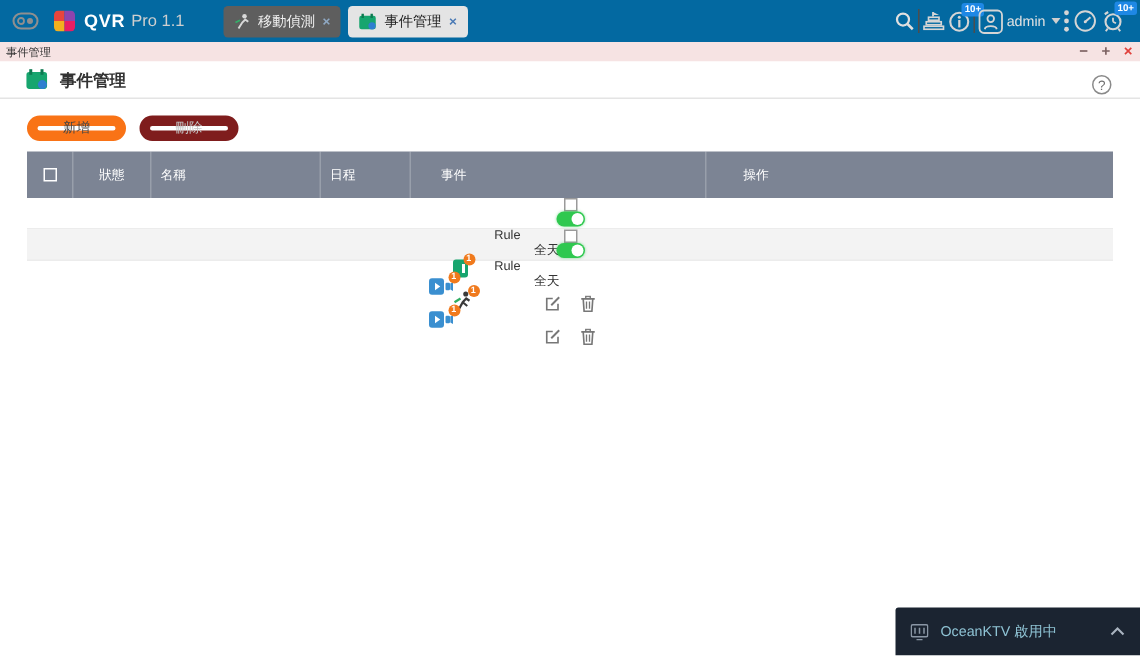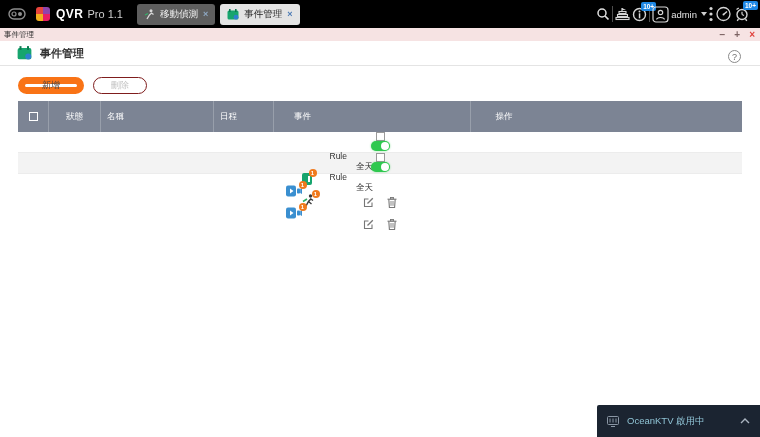--- a/index.html
+++ b/index.html
@@ -1,28 +1,28 @@
 <!DOCTYPE html>
 <html><head>
 <meta charset="utf-8">
 <style>
   * { margin:0; padding:0; box-sizing:border-box; }
   html,body { width:760px; height:437px; overflow:hidden; }
   body { font-family:"Liberation Sans","DejaVu Sans",sans-serif; background:#fff; position:relative; }
 
   
-  .topbar { position:absolute; top:0; left:0; width:760px; height:28px; background:#000000; display:flex; align-items:center; }
+  .topbar { position:absolute; top:0; left:0; width:760px; height:28px; background:#0369a1; display:flex; align-items:center; }
   .menu-btn { margin-left:8px; display:flex; align-items:center; }
   .logo { display:flex; align-items:center; margin-left:10px; gap:6px; }
   .logo-sq { width:14px; height:14px; border-radius:3px; overflow:hidden; display:grid; grid-template-columns:1fr 1fr; grid-template-rows:1fr 1fr; }
   .logo-sq i:nth-child(1){background:#e8453c;} .logo-sq i:nth-child(2){background:#8e44ad;}
   .logo-sq i:nth-child(3){background:#f2b01e;} .logo-sq i:nth-child(4){background:#e91e63;}
   .logo-name { color:#fff; font-weight:bold; font-size:12px; letter-spacing:.5px; }
   .logo-ver { color:#cfcfcf; font-size:11px; margin-left:-2px; }
-  .tabs { display:flex; gap:5px; margin-left:14px;border-radius:10px; }
+  .tabs { display:flex; gap:5px; margin-left:26px;border-radius:10px; }
   .tab { height:21px; border-radius:3px; display:flex; align-items:center; gap:5px; padding:0 7px; font-size:9.5px; cursor:default; }
   .tab.inactive { background:#5e5e5e; color:#f0f0f0; }
   .tab.active { background:#e4e4e4; color:#222; }
   .tab .close { font-size:9px; font-weight:bold; }
   .tab.inactive .close { color:#8fa9c4; }
   .tab.active .close { color:#4a7ab5; }
   .tb-right { margin-left:auto; display:flex; align-items:center; gap:2px; padding-right:10px; }
   .tb-div { width:1px; height:16px; background:#4d4d4d; }
   .badge-blue { position:absolute; top:-5px; left:9px; background:#1e88e5; color:#fff; font-size:6.5px; font-weight:bold; line-height:9px; height:9px; padding:0 2px; border-radius:2px; }
   .icon-wrap { position:relative; display:flex; align-items:center; }
@@ -39,21 +39,21 @@
   
   .content { position:absolute; top:41px; left:0; width:760px; height:396px; background:#fff; }
   .page-header { height:25px; border-bottom:1px solid #e4e4e4; position:relative; display:flex; align-items:center; }
   .page-title { font-size:11px; font-weight:bold; color:#333; margin-left:8px; }
   .ph-icon { margin-left:17px; display:flex; }
   .help { position:absolute; right:19px; top:9px; width:13px; height:13px; border:1px solid #8a8a8a; border-radius:50%; color:#6e6e6e; font-size:9px; display:flex; align-items:center; justify-content:center; }
   .desc { margin:9px 18px 0 18px; font-size:9.5px; color:#444; }
   .btn-row { display:flex; gap:9px; margin:11px 0 0 18px; }
   .btn { height:17px; padding:0 17px; border-radius:9px; background:#fff; font-size:9px; display:flex; align-items:center; }
   .btn.primary { border:7px solid #f97316; color:#444; }
-  .btn.disabled { border:1px solid #7f1d1d; color:#c3c3c3; }
+  .btn.disabled { border:7px solid #7f1d1d; color:#c3c3c3; }
 
   
   .table { margin:7px 18px 0 18px; width:724px; }
   .thead { display:flex; height:31px; background:#7c8494; color:#fff; font-size:8.5px; align-items:center; }
   .th { display:flex; align-items:center; height:100%; border-left:1px solid rgba(255,255,255,.22); }
   .th:first-child { border-left:none; }
   .c-check { width:30px; justify-content:center; display:flex; }
   .c-status { width:52px; justify-content:center; display:flex; }
   .c-name { width:113px; padding-left:6px; }
   .c-sched { width:60px; padding-left:6px; }

